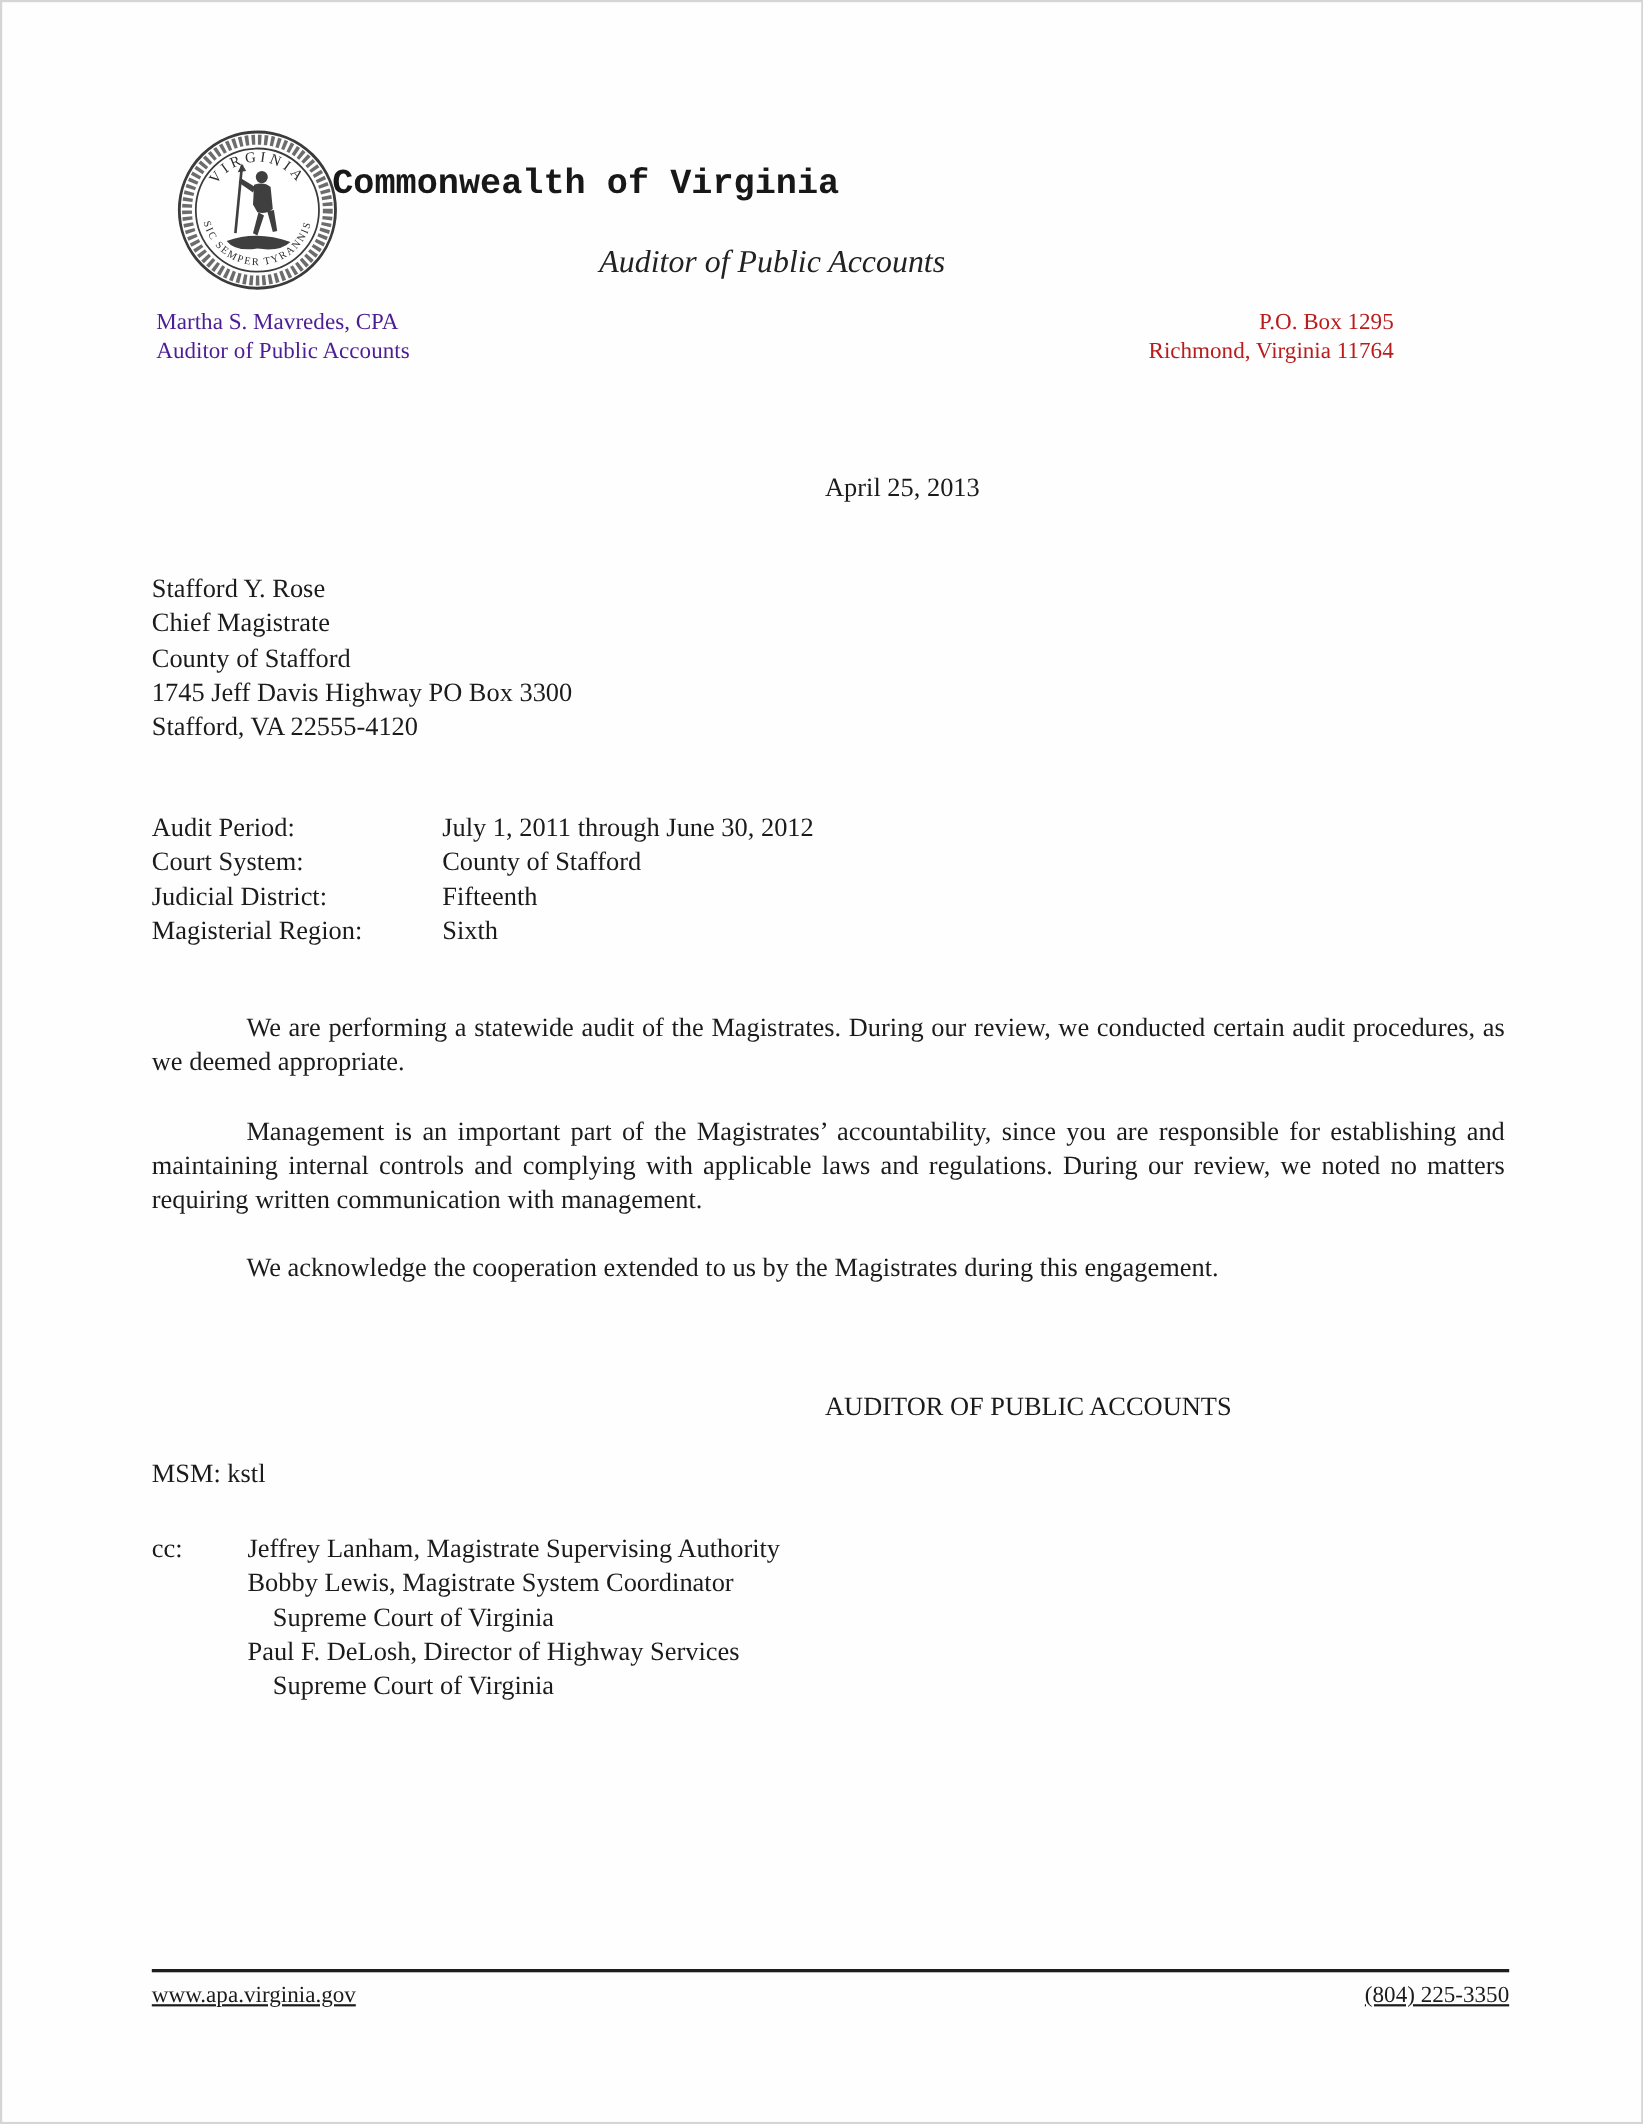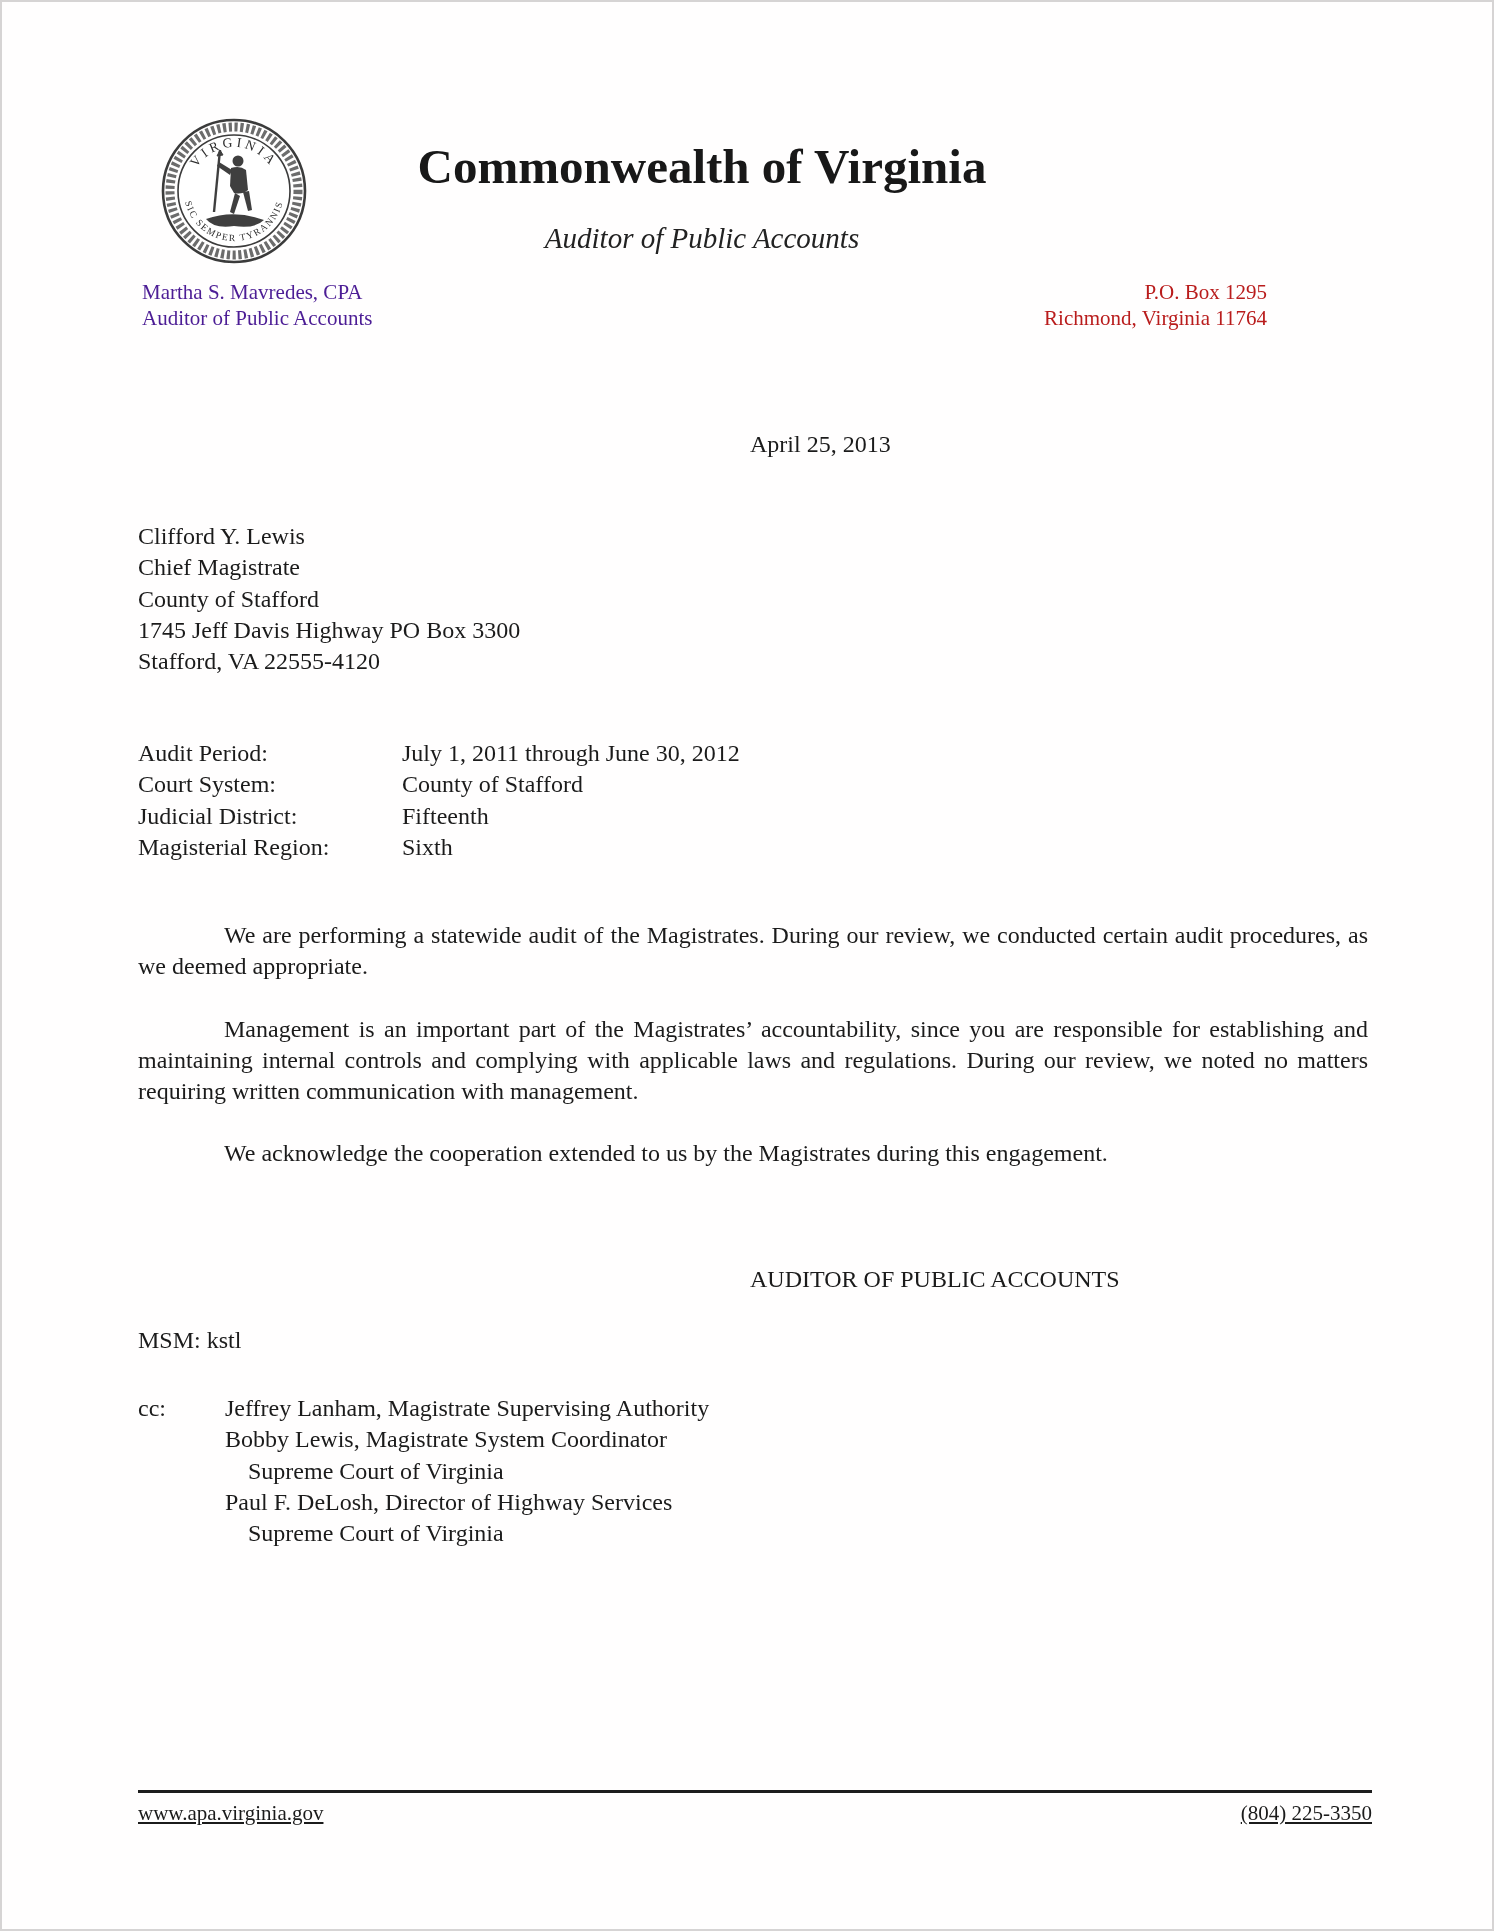--- a/index.html
+++ b/index.html
@@ -18,24 +18,23 @@
   
   .seal {
     position: absolute;
     left: 156px; top: 116px;
     width: 152px; height: 146px;
   }
   .lh-title {
     position: absolute;
     left: 300px; top: 138px;
     width: 800px;
-    text-align: center;
-    font-family: Liberation Serif, serif;
+    font-family: Liberation Mono, monospace;
     font-weight: 700;
-    font-size: 49px;
+    font-size: 32px;
     line-height: 54px;
     color: #181818;
     letter-spacing: 0px;
   }
   .lh-subtitle {
     position: absolute;
     left: 300px; top: 220px;
     width: 800px;
     text-align: center;
     font-style: italic;
@@ -174,21 +173,21 @@
   </div>
 
   <div class="lh-address">
     <div>P.O. Box 1295</div>
     <div>Richmond, Virginia 11764</div>
   </div>
 
   <div class="date-line">April 25, 2013</div>
 
   <div class="recipient">
-    <div>Clifford Y. Lewis</div>
+    <div>Stafford Y. Rose</div>
     <div>Chief Magistrate</div>
     <div>County of Stafford</div>
     <div>1745 Jeff Davis Highway PO Box 3300</div>
     <div>Stafford, VA  22555-4120</div>
   </div>
 
   <div class="audit-info">
     <div class="audit-row">
       <div class="audit-label">Audit Period:</div>
       <div class="audit-value">July 1, 2011 through June 30, 2012</div>

